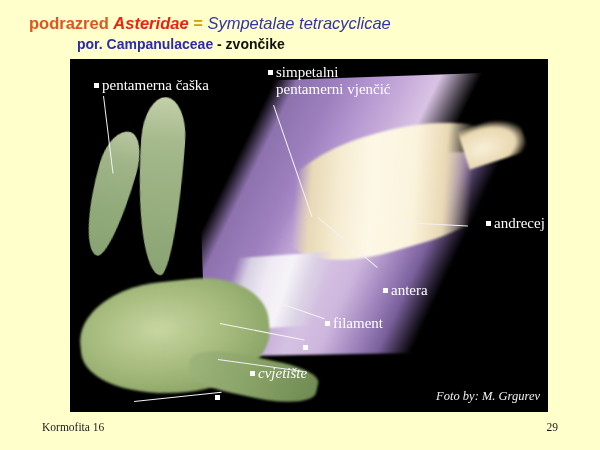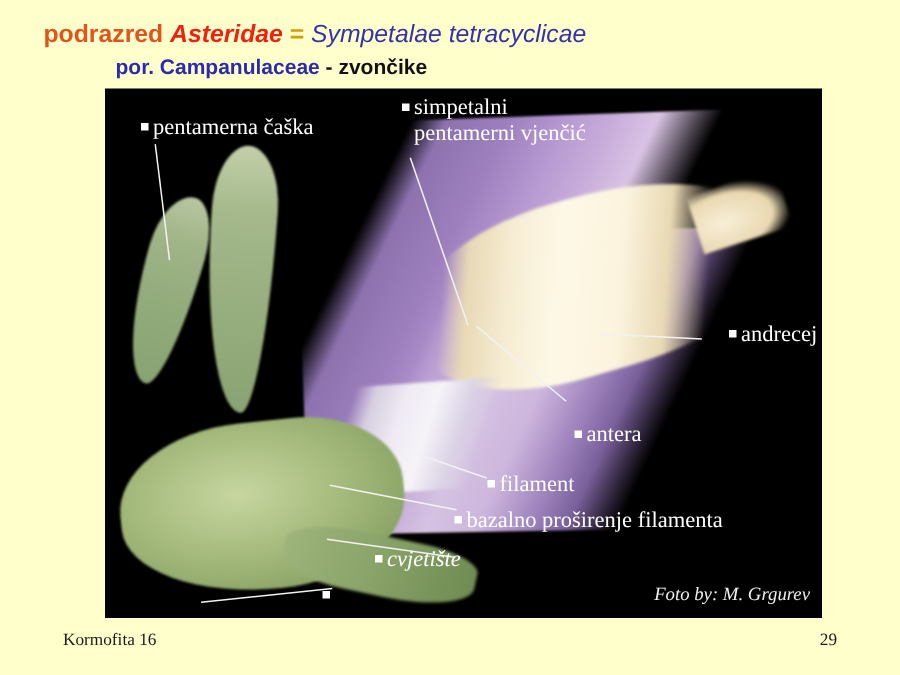--- a/index.html
+++ b/index.html
@@ -298,21 +298,21 @@
 
     <div class="callout" style="left:313px; top:209px;margin-top:14px;">
       <span class="bullet"></span><span>antera</span>
     </div>
 
     <div class="callout" style="left:255px; top:256px;">
       <span class="bullet"></span><span>filament</span>
     </div>
 
     <div class="callout" style="left:233px; top:280px;">
-      <span class="bullet"></span><span>bazalno proširenje filamenta</span>
+      <span class="bullet"></span>
     </div>
 
     <div class="callout" style="left:180px; top:306px;font-style:italic;">
       <span class="bullet"></span><span>cvjetište</span>
     </div>
 
     <div class="callout" style="left:145px; top:330px;">
       <span class="bullet"></span>
     </div>
 

